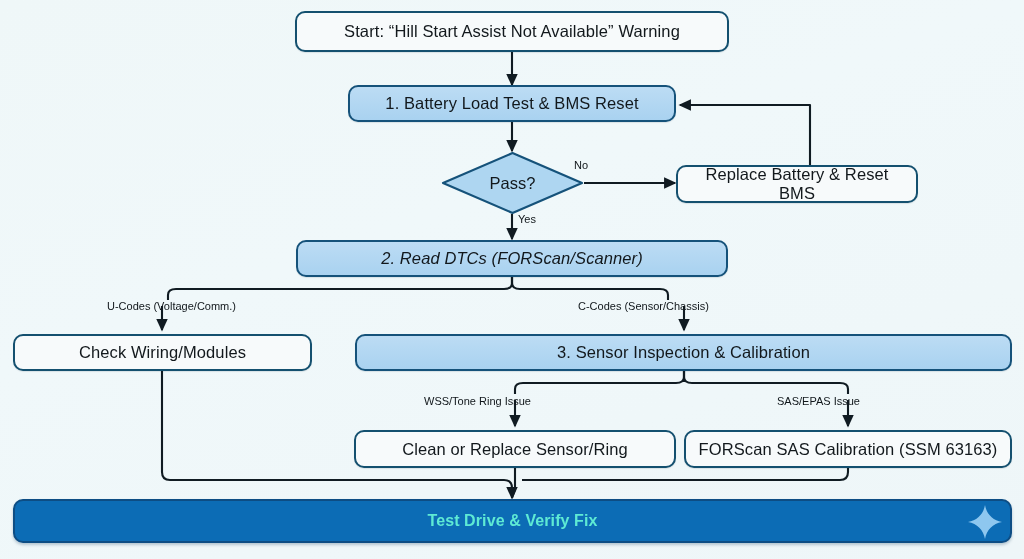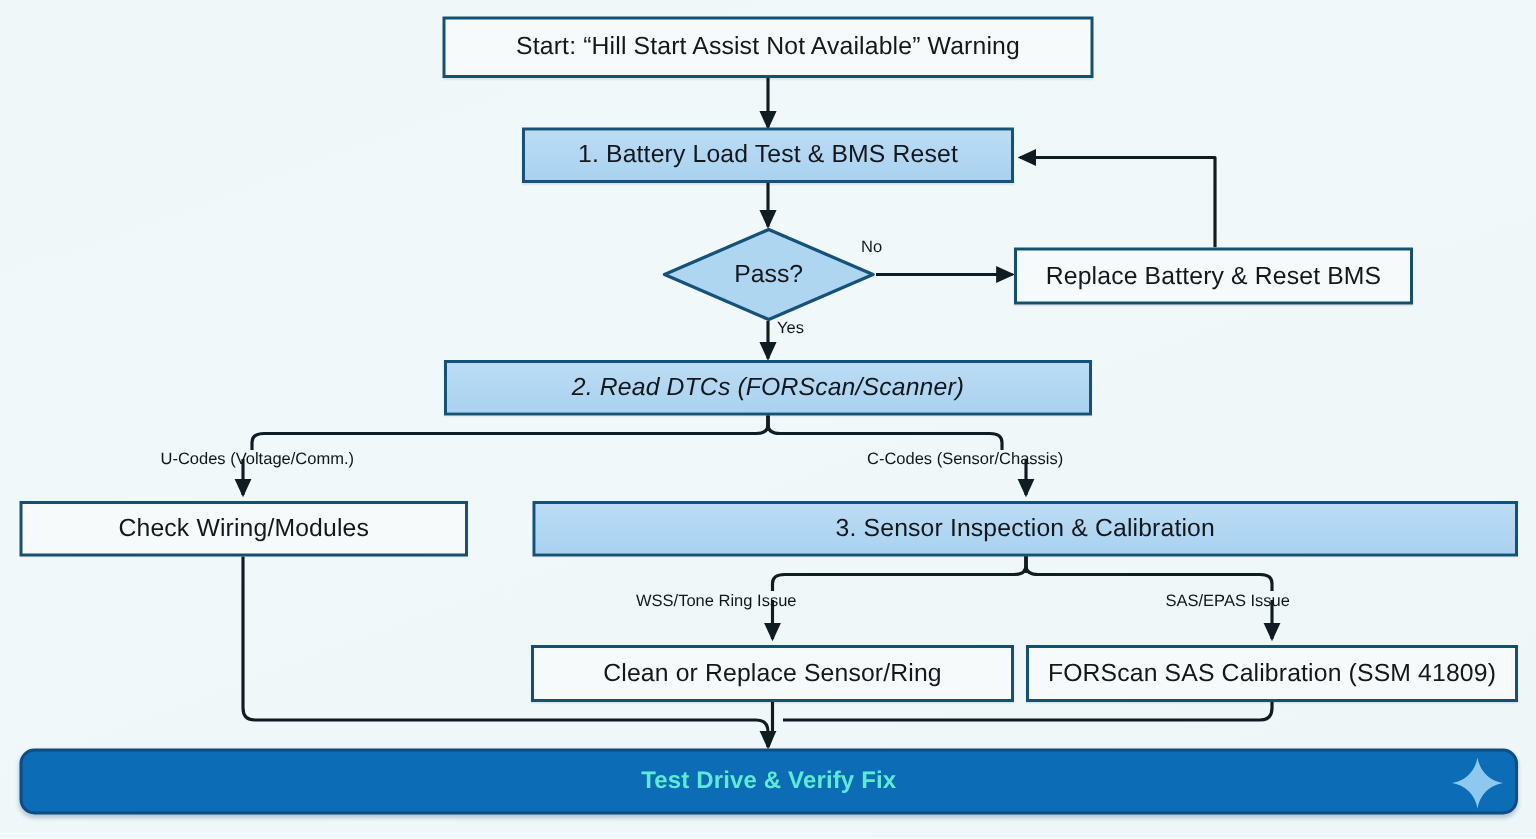--- a/index.html
+++ b/index.html
@@ -23,21 +23,21 @@
     height: 559px;
     pointer-events: none;
   }
   .node {
     position: absolute;
     box-sizing: border-box;
     display: flex;
     align-items: center;
     justify-content: center;
     text-align: center;
-    border-radius: 0;
+    border-radius: 10px;
     border: 2px solid #12496b;
     color: #12181c;
     font-size: 16.5px;
     line-height: 1.15;
     letter-spacing: 0.1px;
     z-index: 2;
     padding: 0 10px;
     box-shadow: 0 1px 1px rgba(10,40,60,0.10);
   }
   .node.plain {
@@ -137,42 +137,42 @@
     <span>1. Battery Load Test &amp; BMS Reset</span>
   </div>
 
   <div class="diamond" style="left:441px; top:151px; width:143px; height:64px;">
     <svg width="143" height="64" viewBox="0 0 143 64">
       <polygon points="71.5,2 141,32 71.5,62 2,32" fill="#aed6f1" stroke="#15527a" stroke-width="2.2" stroke-linejoin="round"></polygon>
     </svg>
     <span class="dlabel">Pass?</span>
   </div>
 
-  <div class="node plain" style="left:676px; top:165px; width:266px; height:38px;">
+  <div class="node plain" style="left:676px; top:165px; width:242px; height:38px;">
     <span>Replace Battery &amp; Reset BMS</span>
   </div>
 
   <div class="node process" style="left:296px; top:240px; width:432px; height:37px;font-style:italic;">
     <span>2. Read DTCs (FORScan/Scanner)</span>
   </div>
 
   <div class="node plain" style="left:13px; top:334px; width:299px; height:37px;">
     <span>Check Wiring/Modules</span>
   </div>
 
   <div class="node process" style="left:355px; top:334px; width:657px; height:37px;">
     <span>3. Sensor Inspection &amp; Calibration</span>
   </div>
 
   <div class="node plain" style="left:354px; top:430px; width:322px; height:38px;">
     <span>Clean or Replace Sensor/Ring</span>
   </div>
 
   <div class="node plain" style="left:684px; top:430px; width:328px; height:38px;">
-    <span>FORScan SAS Calibration (SSM 41809)</span>
+    <span>FORScan SAS Calibration (SSM 63163)</span>
   </div>
 
   <div class="node terminal" style="left:13px; top:499px; width:999px; height:44px;">
     <span>Test Drive &amp; Verify Fix</span>
   </div>
 
   <svg class="sparkle" style="left:966px; top:503px;" width="38" height="38" viewBox="0 0 38 38">
     <path d="M19 2 C20.6 11.2 26.8 17.4 36 19 C26.8 20.6 20.6 26.8 19 36 C17.4 26.8 11.2 20.6 2 19 C11.2 17.4 17.4 11.2 19 2 Z" fill="#8ec7ef"></path>
   </svg>
 

